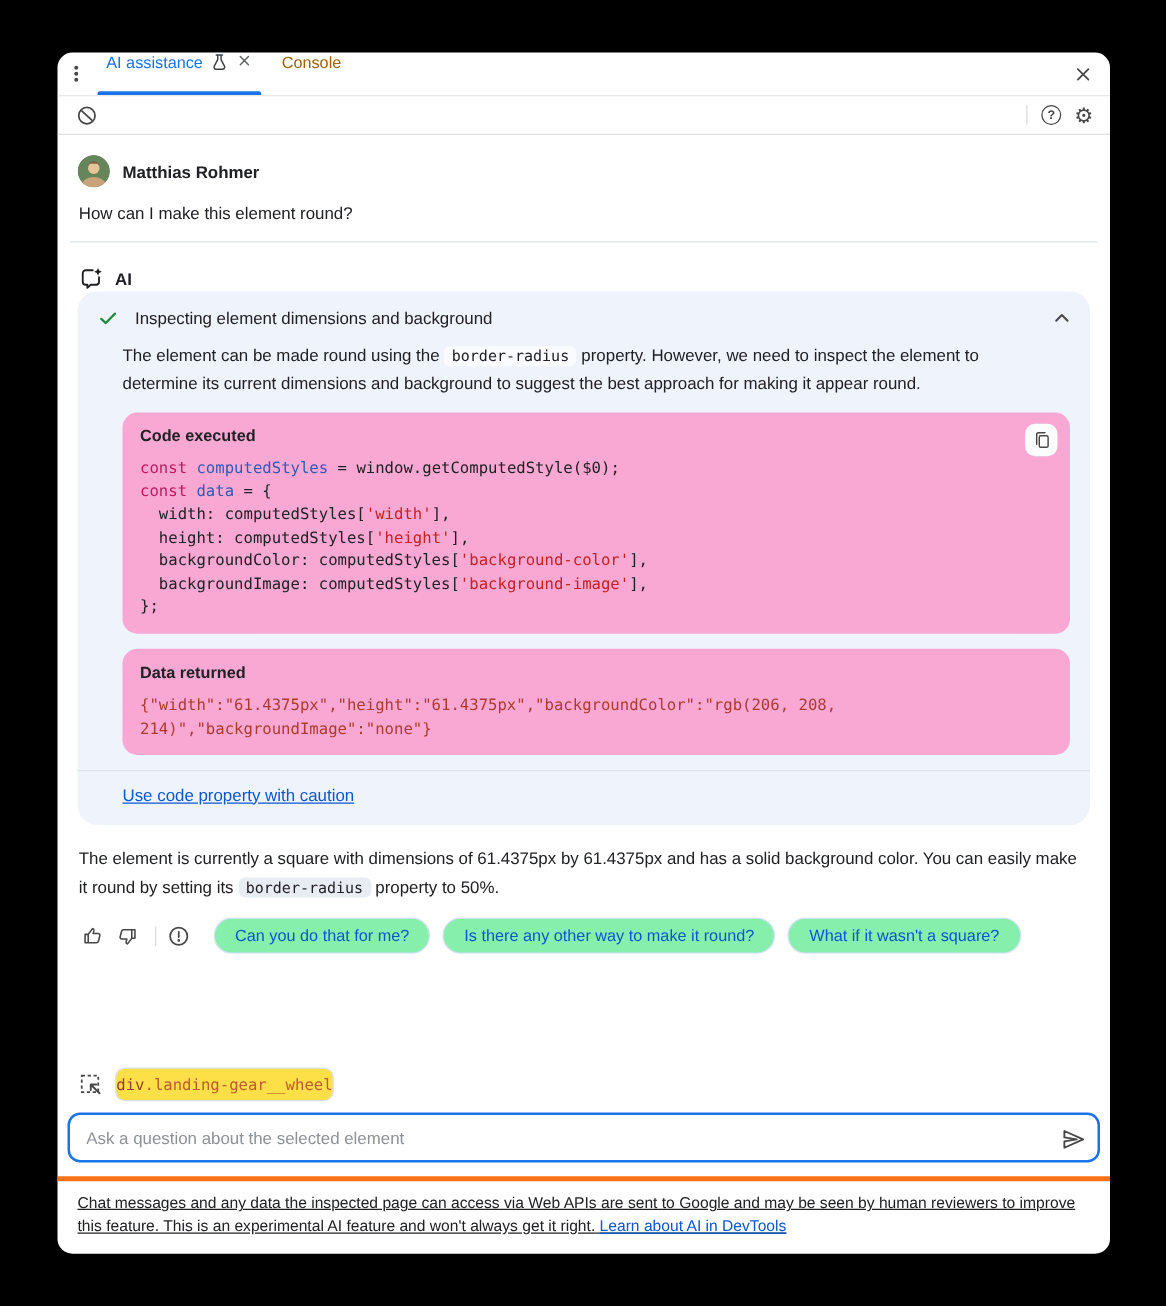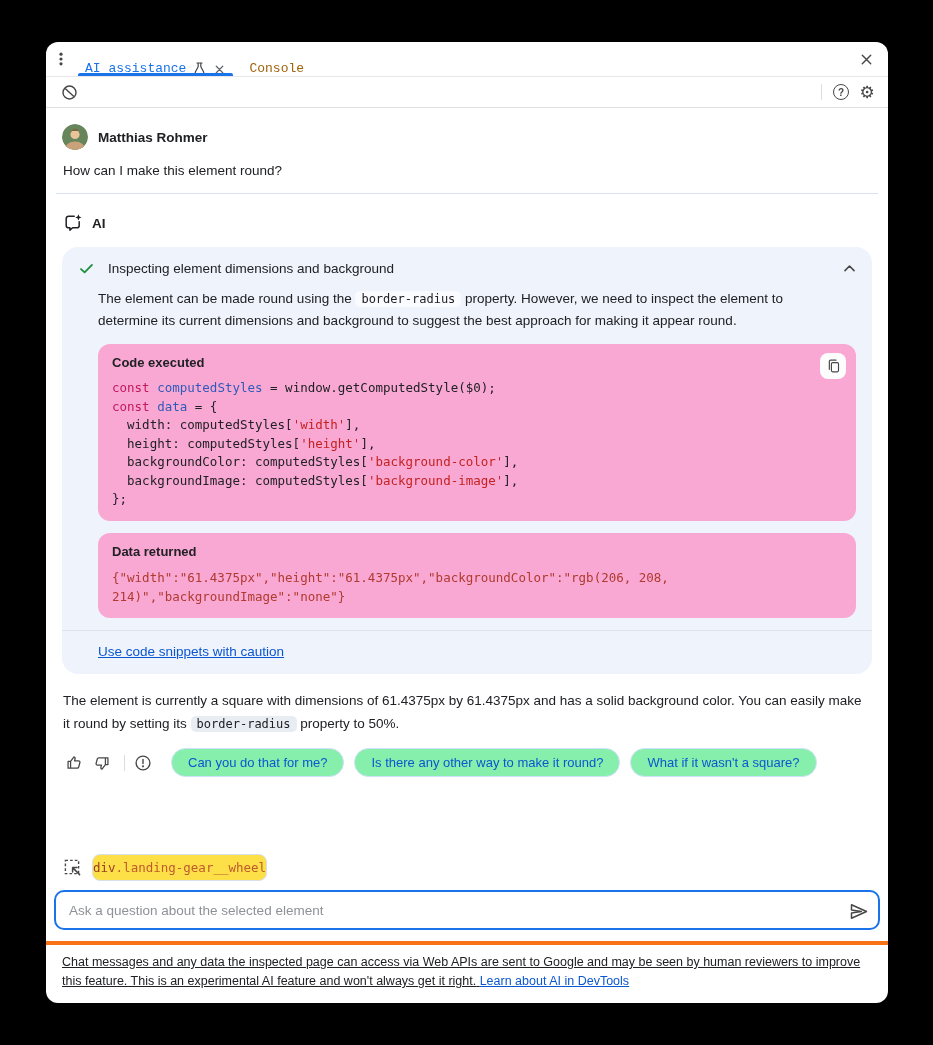--- a/index.html
+++ b/index.html
@@ -7,21 +7,21 @@
          font-family:"Liberation Sans",sans-serif;color:#202124;}
   .window{position:absolute;left:46px;top:42px;width:842px;height:961px;background:#fff;
           border-radius:12px;display:flex;flex-direction:column;overflow:hidden;
           box-shadow:0 0 40px 18px rgba(0,0,0,.85);}
   svg{display:block;}
   button{background:none;border:none;padding:0;cursor:pointer;font-family:inherit;}
 
   
   .tabbar{height:34px;display:flex;align-items:stretch;border-bottom:1px solid #e8e8e8;flex:none;}
   .menu-btn{width:30px;display:flex;align-items:center;justify-content:center;}
-  .tab{display:flex;align-items:flex-end;gap:6px;padding:0 9px;font-size:13px;position:relative;font-family:Liberation Mono, monospace;}
+  .tab{display:flex;align-items:flex-start;gap:6px;padding:0 9px;font-size:13px;position:relative;}
   .tab.active{color:#1a73e8;}
   .tab.active::after{content:"";position:absolute;left:2px;right:2px;bottom:0;height:3px;background:#1a73e8;border-radius:2px 2px 0 0;}
   .tab .tab-close{display:flex;align-items:center;}
   .tab-console{color:#a16207;padding:0 14px;}
   .spacer{flex:1;}
   .panel-close{width:44px;display:flex;align-items:center;justify-content:center;}
 
   
   .toolbar{height:30px;display:flex;align-items:center;border-bottom:1px solid #e0e0e0;padding:0 8px 0 10px;flex:none;}
   .tool-btn{width:26px;height:26px;display:flex;align-items:center;justify-content:center;border-radius:4px;}
@@ -34,21 +34,21 @@
   .main{flex:1;overflow:hidden;padding:12px 16px 0;}
   .user-row{display:flex;align-items:center;gap:10px;margin-top:4px;}
   .avatar{width:26px;height:26px;border-radius:50%;overflow:hidden;flex:none;}
   .username{font-weight:700;font-size:13.5px;}
   .user-msg{font-size:13.5px;margin:13px 0 0 1px;}
   .hdiv{height:1px;background:#d8e2f3;margin:15px -6px 0;}
 
   .ai-row{display:flex;align-items:center;gap:9px;margin:19px 0 0 1px;}
   .ai-label{font-weight:700;font-size:13.5px;}
 
-  .ai-box{background:#eff3fc;border-radius:16px;margin-top:14px;padding-bottom:4px;}
+  .ai-box{background:#eff3fc;border-radius:16px;padding-bottom:4px;}
   .step-header{display:flex;align-items:center;gap:13px;padding:13px 14px 9px 16px;}
   .step-title{font-size:13.5px;flex:1;}
   .step-text{font-size:13.5px;line-height:21px;margin:2px 44px 13px 36px;}
   .chip-code{font-family:"DejaVu Sans Mono","Liberation Mono",monospace;font-size:12px;background:#fafbfe;
              border-radius:5px;padding:1px 6px;}
   .chip-code.gray{background:#e8ecf3;}
 
   .card{background:#f9a8d4;border-radius:12px;margin:0 16px 12px 36px;padding:11px 14px 12px;position:relative;}
   .card-head{font-size:13px;font-weight:700;margin-bottom:9px;}
   .copy-btn{position:absolute;top:9px;right:10px;width:26px;height:26px;display:flex;align-items:center;justify-content:center;
@@ -199,21 +199,21 @@
         </button>
         <pre class="code"><div class="code-line"><span class="tok-kw">const</span><span class="tok-pl"> </span><span class="tok-var">computedStyles</span><span class="tok-pl"> = window.getComputedStyle($0);</span></div><div class="code-line"><span class="tok-kw">const</span><span class="tok-pl"> </span><span class="tok-var">data</span><span class="tok-pl"> = {</span></div><div class="code-line"><span class="tok-pl">  width: computedStyles[</span><span class="tok-str">'width'</span><span class="tok-pl">],</span></div><div class="code-line"><span class="tok-pl">  height: computedStyles[</span><span class="tok-str">'height'</span><span class="tok-pl">],</span></div><div class="code-line"><span class="tok-pl">  backgroundColor: computedStyles[</span><span class="tok-str">'background-color'</span><span class="tok-pl">],</span></div><div class="code-line"><span class="tok-pl">  backgroundImage: computedStyles[</span><span class="tok-str">'background-image'</span><span class="tok-pl">],</span></div><div class="code-line"><span class="tok-pl">};</span></div></pre>
       </div>
 
       <div class="card">
         <div class="card-head">Data returned</div>
         <div class="data-text">{"width":"61.4375px","height":"61.4375px","backgroundColor":"rgb(206, 208, 214)","backgroundImage":"none"}</div>
       </div>
 
       <div class="caution-row">
-        <a href="#">Use code snippets with caution</a>
+        <a href="#">Use code property with caution</a>
       </div>
     </div>
 
     <p class="answer"><span>The element is currently a square with dimensions of 61.4375px by 61.4375px and has a solid background color. You can easily make it round by setting its </span><code class="chip-code gray">border-radius</code><span> property to 50%.</span></p>
 
     <div class="feedback-row">
       <button class="fb-btn">
         <svg width="18" height="18" viewBox="0 0 20 20" fill="none" stroke="#474747" stroke-width="1.4" stroke-linejoin="round">
           <path d="M6.2 8.3 L10 3.2 c.85.2 1.4.95 1.25 1.8 L10.6 7.6 H15.1 c.95 0 1.7.9 1.45 1.85 l-1.3 5 c-.2.8-.9 1.35-1.7 1.35 H6.2 Z M6.2 8.3 H3.4 V15.8 H6.2"></path>
         </svg>

